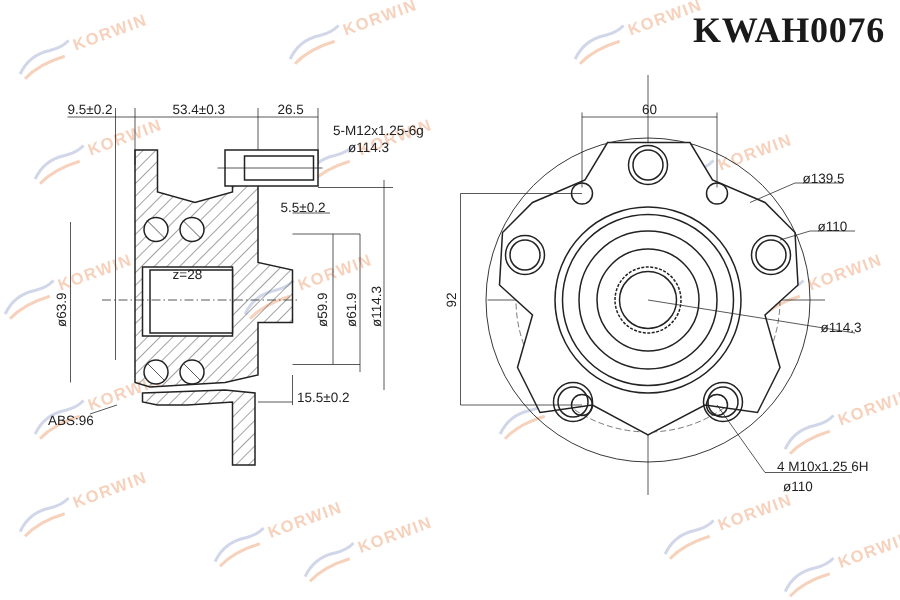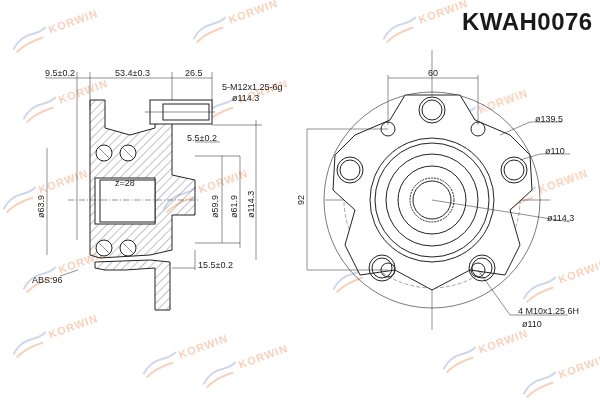--- a/index.html
+++ b/index.html
@@ -1,18 +1,18 @@
 <!DOCTYPE html>
 <html><head>
   <meta charset="utf-8">
   <style>
     html, body { margin:0; padding:0; background:#ffffff; }
     body { width:600px; height:400px; position:relative; overflow:hidden; font-family:"Liberation Sans", sans-serif; }
     #drawing { position:absolute; left:0; top:0; width:600px; height:400px; }
-    .title { position:absolute; left:462px; top:8px; font-family:Liberation Sans, sans-serif; font-weight:bold; font-size:24px; color:#1a1a1a; letter-spacing:0.5px; }
+    .title { position:absolute; left:462px; top:8px; font-family:Liberation Serif, serif; font-weight:bold; font-size:24px; color:#1a1a1a; letter-spacing:0.5px; }
     .dim { font-family:"Liberation Sans", sans-serif; font-size:9px; fill:#222; }
     .wm-text { font-family:"Liberation Sans", sans-serif; font-size:11px; font-weight:bold; fill:#f5c9b0; letter-spacing:1px; }
   </style>
 </head>
 <body>
 
 <svg id="drawing" viewBox="0 0 600 400" xmlns="http://www.w3.org/2000/svg">
   <defs>
     <pattern id="hatch" patternUnits="userSpaceOnUse" width="6" height="6" patternTransform="rotate(45)">
       <line x1="0" y1="0" x2="0" y2="6" stroke="#333" stroke-width="0.6"></line>

